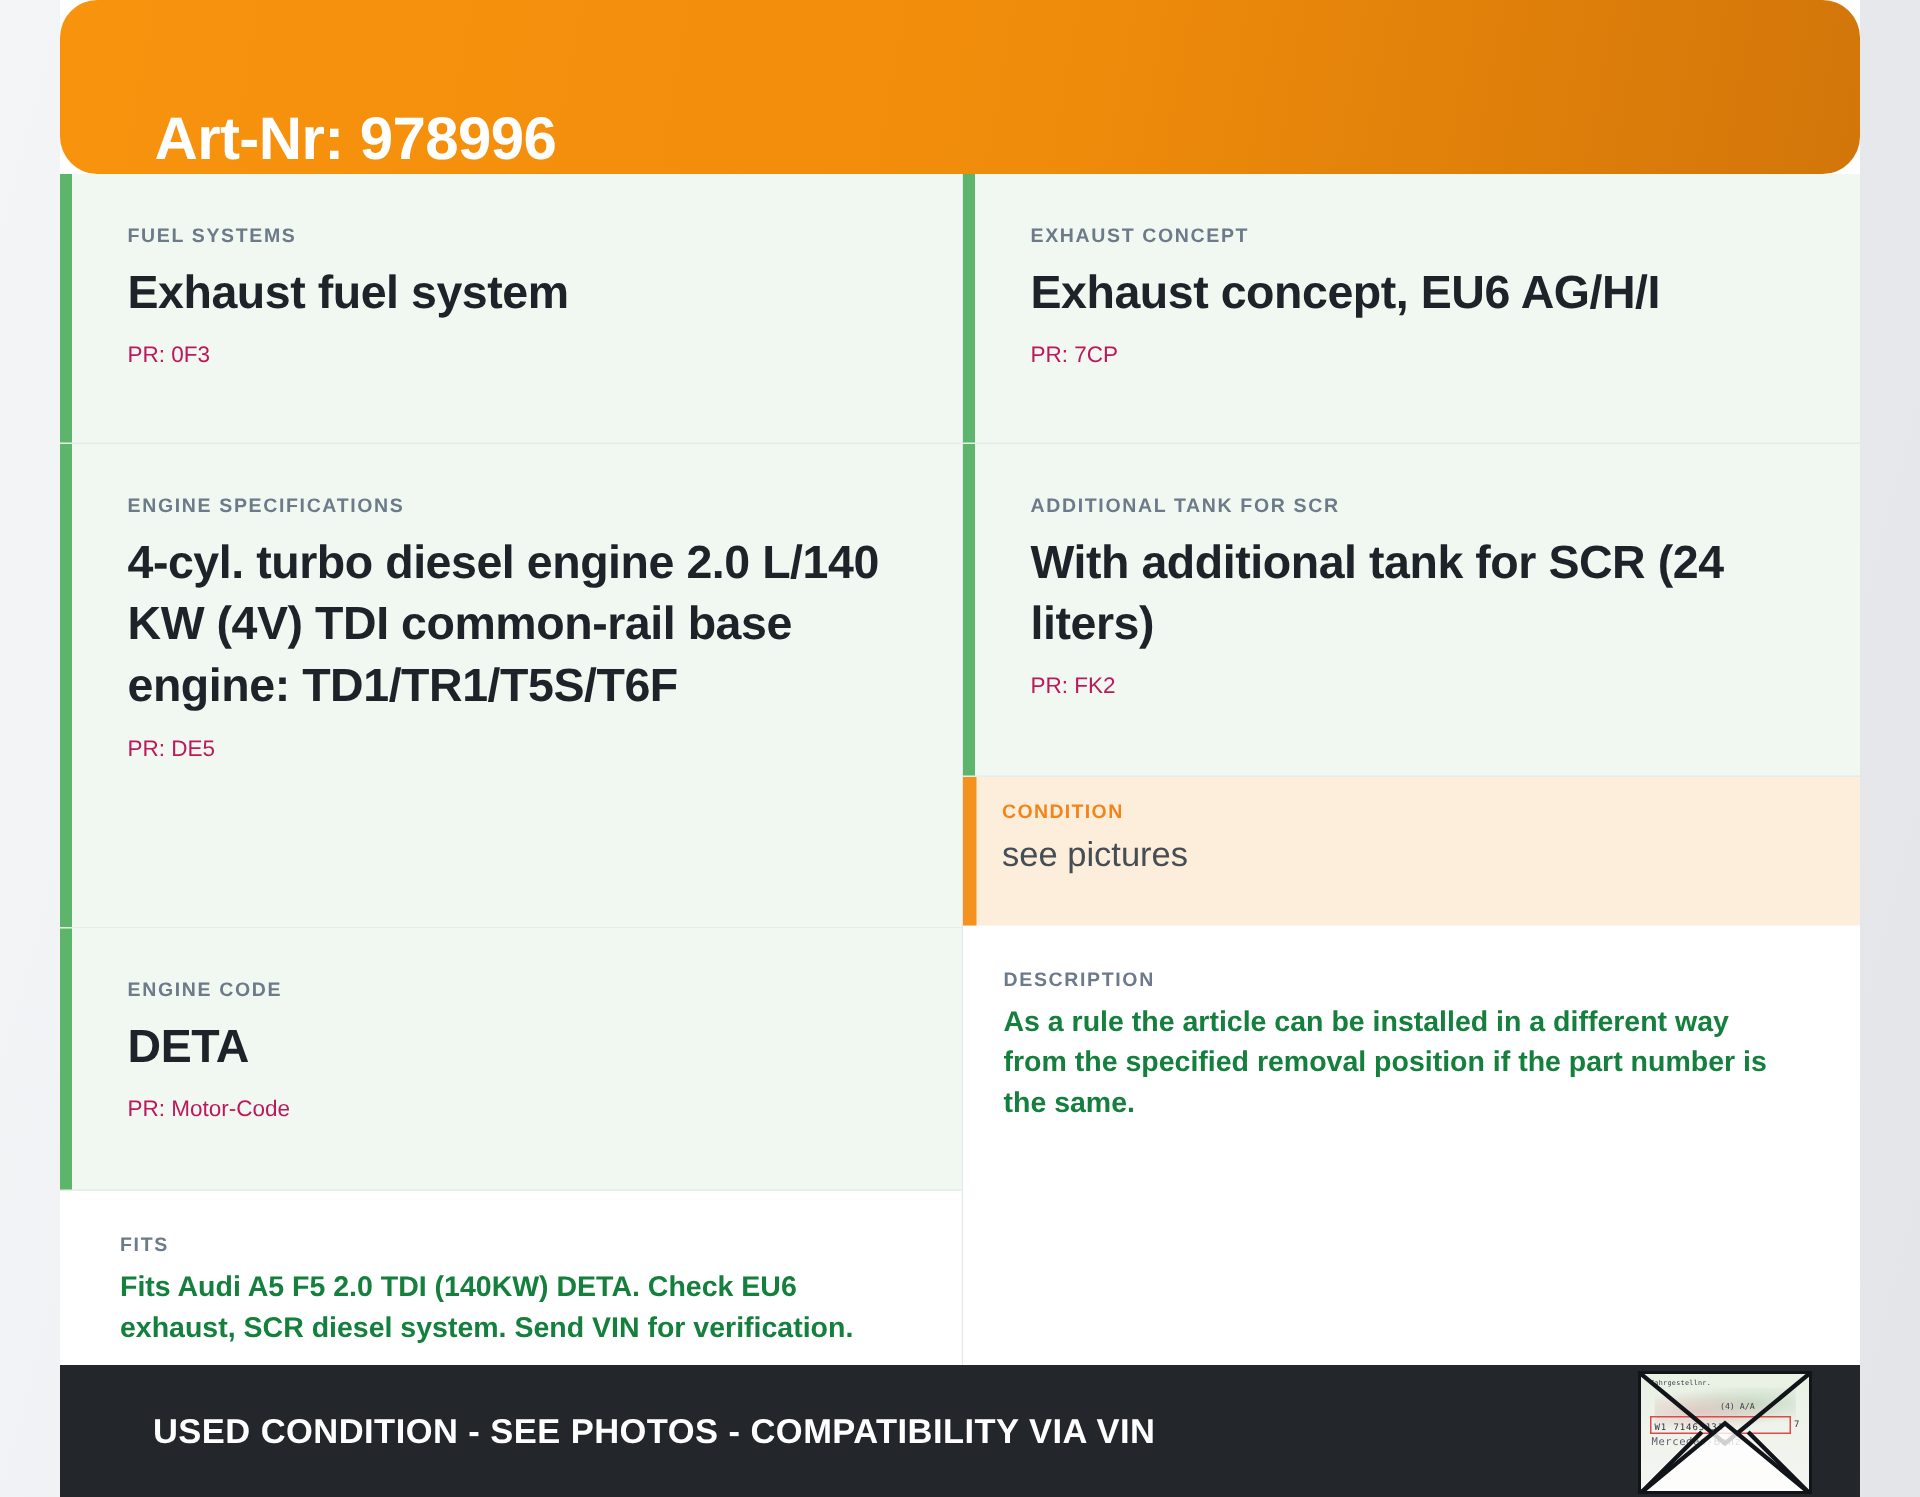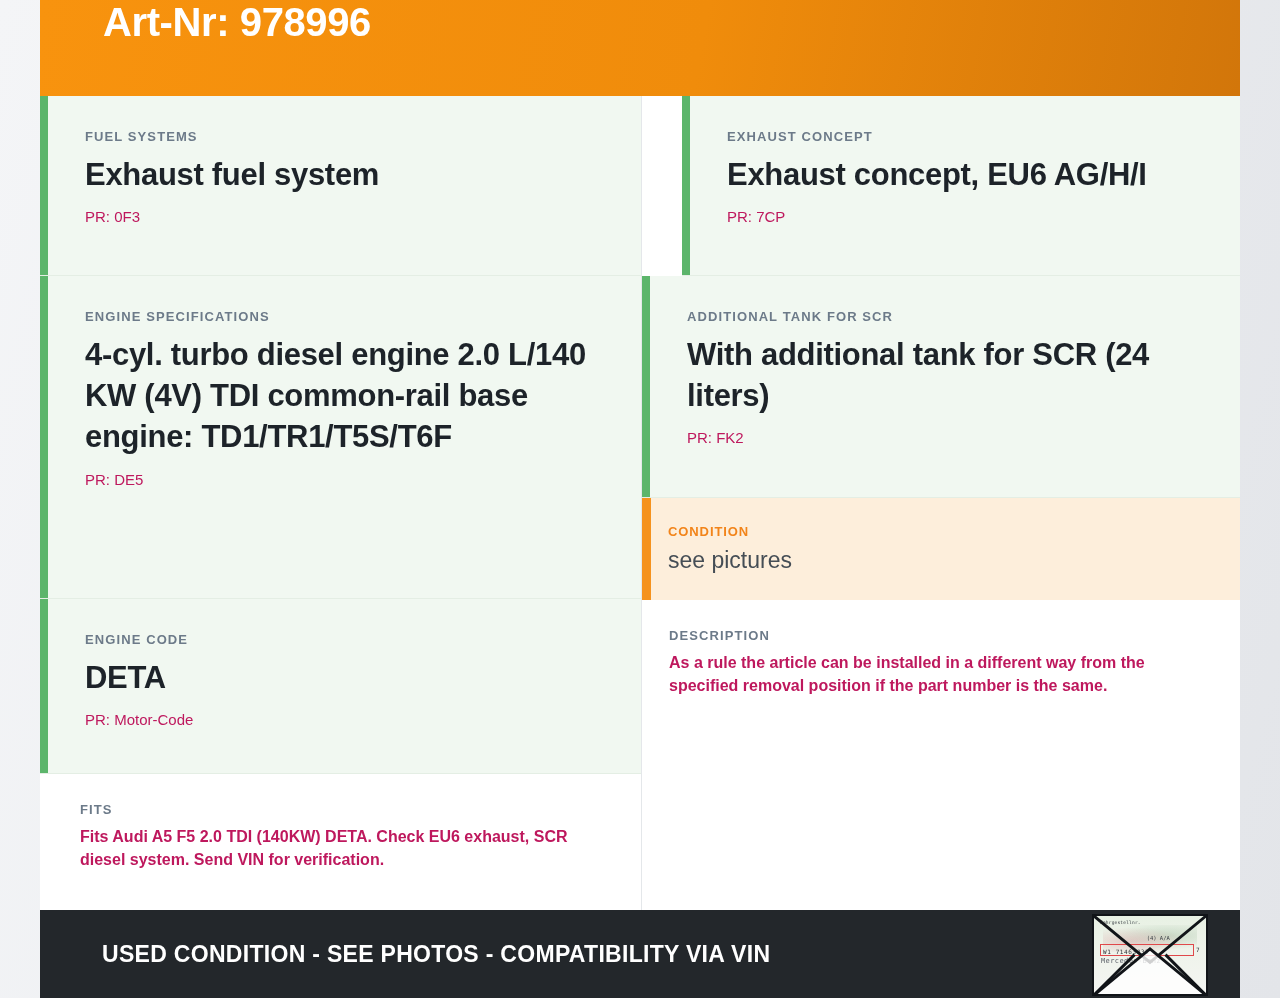--- a/index.html
+++ b/index.html
@@ -20,25 +20,26 @@
     top: 0;
     width: 1200px;
     height: 998px;
     background: #ffffff;
     display: flex;
     flex-direction: column;
   }
 
   
   .header {
-    height: 96px;
+    height: 116px;
     background: linear-gradient(100deg, #f8930e 0%, #f08c0b 55%, #d2760a 100%);
     display: flex;
-    align-items: flex-start;
+    align-items: flex-end;
     flex: 0 0 auto;
+    border-radius: 25px;
   }
   .header-title {
     color: #ffffff;
     font-size: 40px;
     font-weight: bold;
     letter-spacing: -0.4px;
     padding-left: 63px;
   }
 
   
@@ -94,31 +95,31 @@
   }
   .card-pr {
     font-size: 15px;
     color: #be185d;
     margin: 13px 0 0 0;
   }
 
   .card-fuel   { min-height: 180px; }
   .card-engine { min-height: 323px; }
   .card-code   { min-height: 175px; }
-  .card-exhaust{ min-height: 180px; margin-left: 40px; }
+  .card-exhaust{ min-height: 180px; }
   .card-scr    { min-height: 222px; }
 
   
   .card-code { flex: 0 0 auto; }
 
   
   .card-condition {
     position: relative;
     background: #fdeedb;
-    padding: 26px 40px 26px 26px;
+    padding: 15px 40px 26px 26px;
     box-sizing: border-box;
     min-height: 99px;
   }
   .card-condition::before {
     content: "";
     position: absolute;
     left: 0; top: 0; bottom: 0;
     width: 9px;
     background: #f5921e;
   }
@@ -145,23 +146,23 @@
   }
   .panel-label {
     font-size: 13px;
     font-weight: bold;
     letter-spacing: 1.1px;
     color: #6c7a89;
     text-transform: uppercase;
     margin: 0 0 9px 0;
   }
   .panel-text {
-    font-size: 16px;
-    font-weight: bold;
-    color: #be185d;
+    font-size: 19px;
+    font-weight: bold;
+    color: #15803d;
     line-height: 1.42;
     margin: 0;
   }
   .panel-fits { padding-left: 40px; }
   .panel-desc { padding-left: 27px; }
 
   
   .footer {
     position: relative;
     height: 88px;

